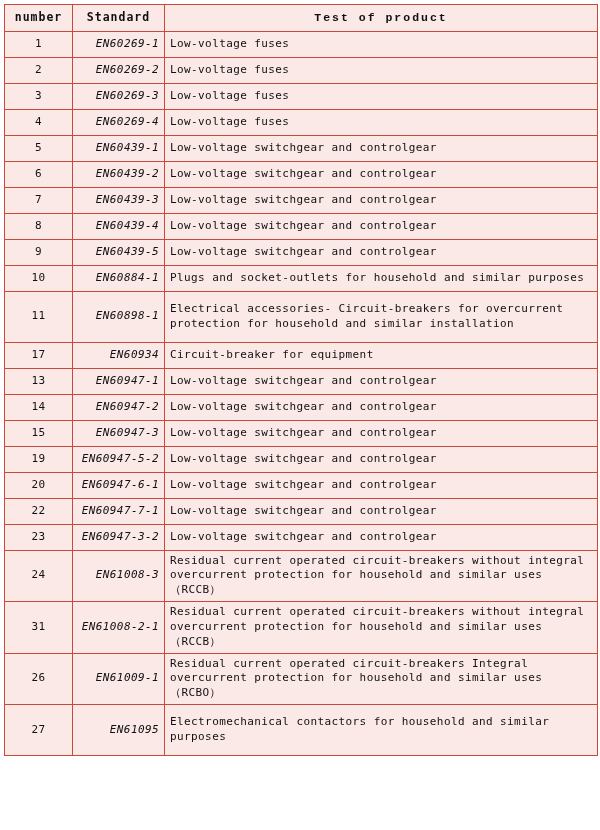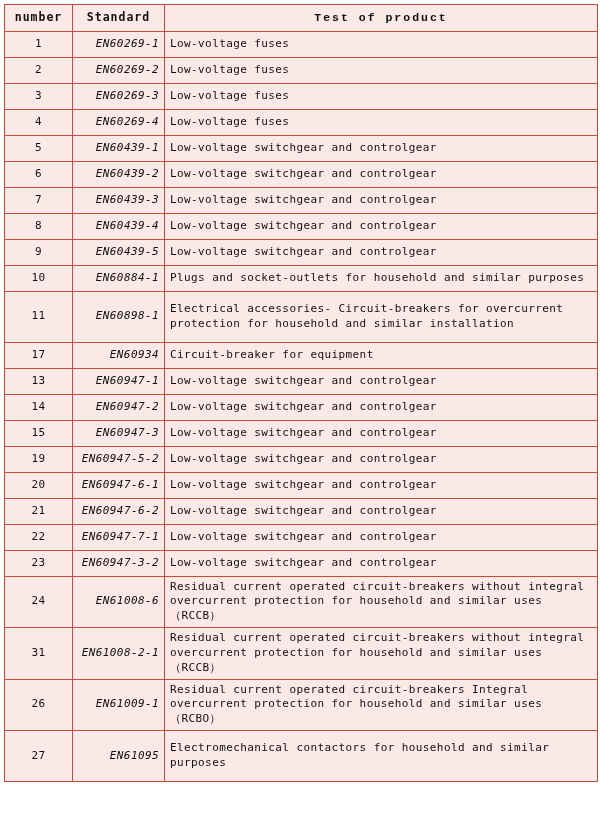--- a/index.html
+++ b/index.html
@@ -171,37 +171,32 @@
           <td class="cell-number">19</td>
           <td class="cell-standard">EN60947-5-2</td>
           <td class="cell-test">Low-voltage switchgear and controlgear</td>
         </tr>
         <tr class="short">
           <td class="cell-number">20</td>
           <td class="cell-standard">EN60947-6-1</td>
           <td class="cell-test">Low-voltage switchgear and controlgear</td>
         </tr>
         <tr class="short">
-          <td class="cell-number">21</td>
-          <td class="cell-standard">EN60947-6-2</td>
-          <td class="cell-test">Low-voltage switchgear and controlgear</td>
-        </tr>
-        <tr class="short">
           <td class="cell-number">22</td>
           <td class="cell-standard">EN60947-7-1</td>
           <td class="cell-test">Low-voltage switchgear and controlgear</td>
         </tr>
         <tr class="short">
           <td class="cell-number">23</td>
           <td class="cell-standard">EN60947-3-2</td>
           <td class="cell-test">Low-voltage switchgear and controlgear</td>
         </tr>
         <tr class="tall">
           <td class="cell-number">24</td>
-          <td class="cell-standard">EN61008-6</td>
+          <td class="cell-standard">EN61008-3</td>
           <td class="cell-test">Residual current operated circuit-breakers without integral overcurrent protection for household and similar uses（RCCB）</td>
         </tr>
         <tr class="tall">
           <td class="cell-number">31</td>
           <td class="cell-standard">EN61008-2-1</td>
           <td class="cell-test">Residual current operated circuit-breakers without integral overcurrent protection for household and similar uses（RCCB）</td>
         </tr>
         <tr class="tall">
           <td class="cell-number">26</td>
           <td class="cell-standard">EN61009-1</td>

